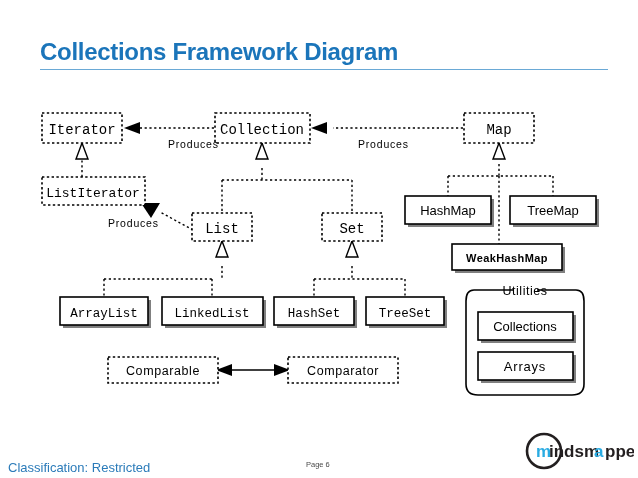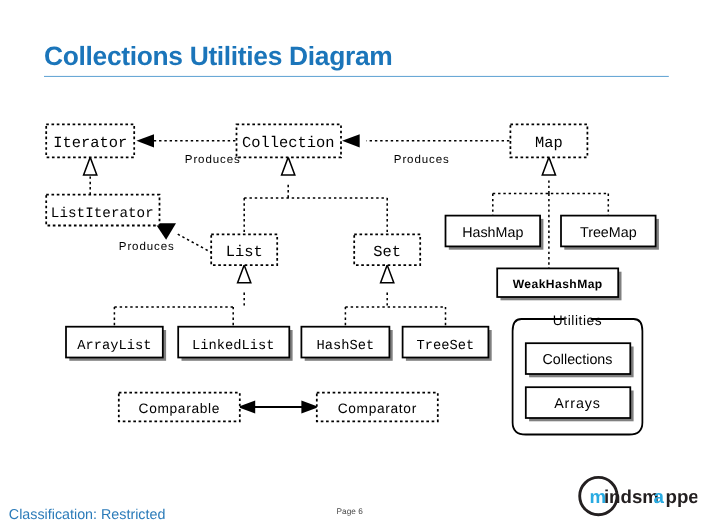--- a/index.html
+++ b/index.html
@@ -69,21 +69,21 @@
     position: absolute;
     left: 524px;
     top: 430px;
     width: 110px;
     height: 44px;
   }
 </style>
 </head>
 <body>
 
-<div id="slide-title">Collections Utilities Diagram</div>
+<div id="slide-title">Collections Framework Diagram</div>
 <div id="title-rule"></div>
 
 <div id="diagram">
 <svg width="638" height="312" viewBox="0 0 638 312" xmlns="http://www.w3.org/2000/svg">
 
   <g stroke="#000000" stroke-width="1.4" fill="none" stroke-dasharray="2.2,2.6" stroke-linecap="butt">
 
     <path d="M 82 81 L 82 62"></path>
 
     <path d="M 262 47 L 262 62"></path>

